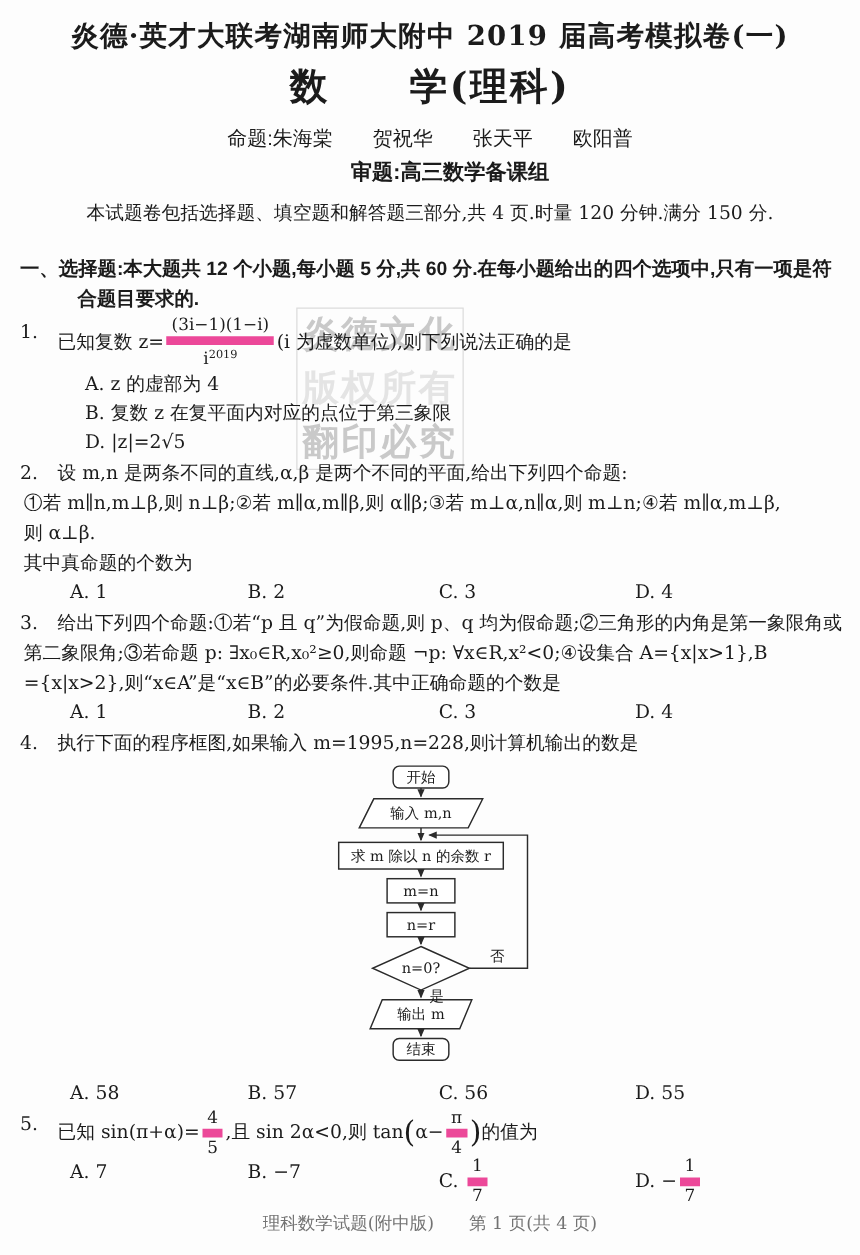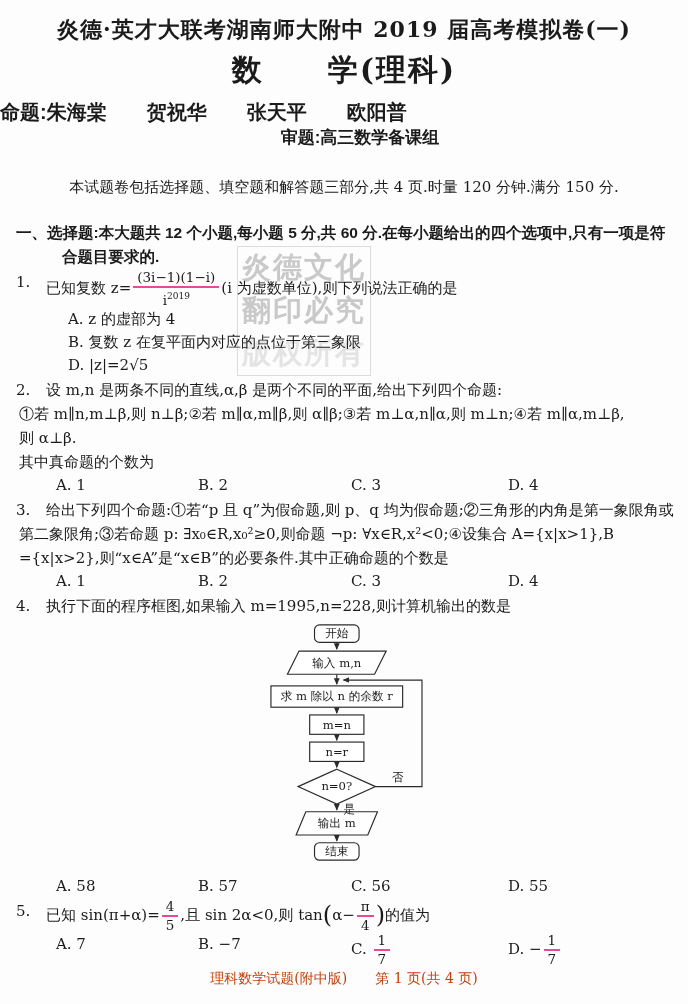--- a/index.html
+++ b/index.html
@@ -20,64 +20,64 @@
   .wm-row.faint{color:#e4e4e4;}
   
   .exam-header{
     margin:16px 20px 0;text-align:center;font-size:22px;font-weight:800;
     letter-spacing:1px;line-height:26px;white-space:nowrap;
   }
   .subject-title{
     margin:10px 0 0;text-align:center;font-size:30px;font-weight:800;
     line-height:36px;letter-spacing:2px;
   }
-  .setters{margin-top:14px;text-align:left;font-size:20px;font-weight:700;
+  .setters{margin-top:14px;text-align:center;font-size:16px;font-weight:400;
     line-height:20px;font-family:"Liberation Sans",sans-serif;}
   .reviewers{margin-top:6px;text-align:center;font-size:17px;font-weight:700;
     line-height:20px;font-family:"Liberation Sans",sans-serif;padding-left:32px;}
-  .exam-info{margin:29px 0 0;text-align:center;font-size:15px;line-height:20px;}
+  .exam-info{margin:12px 0 0;text-align:center;font-size:15px;line-height:20px;}
   
   .sec-head{margin:24px 0 0;font-weight:700;font-family:"Liberation Sans",sans-serif;
     font-size:15.5px;line-height:24px;}
   .sec-line1{padding-left:16px;}
   .sec-line2{padding-left:62px;}
   
   .question{font-size:15px;line-height:24px;margin-top:1px;}
   .q-first{position:relative;padding-left:46px;}
   .q-num{position:absolute;left:16px;top:0;}
   .q-cont{padding-left:19px;}
   .opt-line{padding-left:68px;line-height:23px;}
   .opt-row{display:grid;grid-template-columns:142px 153px 157px auto;
     padding-left:56px;line-height:23px;}
   
   .frac{display:inline-block;vertical-align:middle;text-align:center;
     font-size:13.5px;line-height:15px;margin:0 2px;}
-  .frac .fnum{display:block;border-bottom:2px solid #ec4899;padding:0 4px 1px;}
+  .frac .fnum{display:block;border-bottom:7px solid #ec4899;padding:0 4px 1px;}
   .frac .fden{display:block;padding:1px 4px 0;}
   sup.exp{font-size:9px;}
   .bigparen{font-size:24px;font-weight:400;vertical-align:-3px;line-height:0;}
   
   .flowchart-wrap{text-align:center;margin:4px 0 2px;padding-left:33px;}
   .flowchart{display:inline-block;}
   .flowchart text{font-size:12px;fill:#1b1b1b;font-family:"DejaVu Serif","Liberation Serif",serif;}
   .flowchart .shape{fill:#ffffff;stroke:#2b2b2b;stroke-width:1.2;}
   .flowchart .conn{stroke:#2b2b2b;stroke-width:1.2;fill:none;}
   
   .page-footer{position:absolute;left:0;right:0;bottom:16px;text-align:center;
-    font-size:14px;color:#c2410c;z-index:1;}
+    font-size:14px;color:#737373;z-index:1;}
 </style>
 </head>
 <body>
 
 <div class="page">
 
   <div class="watermark">
     <div class="wm-row">炎德文化</div>
+    <div class="wm-row faint">版权所有</div>
     <div class="wm-row">翻印必究</div>
-    <div class="wm-row faint">版权所有</div>
   </div>
 
   <div class="content">
 
     <div class="exam-header">炎德·英才大联考湖南师大附中 2019 届高考模拟卷(一)</div>
     <div class="subject-title">数　　学(理科)</div>
     <div class="setters">命题:朱海棠　　贺祝华　　张天平　　欧阳普</div>
     <div class="reviewers">审题:高三数学备课组</div>
     <div class="exam-info">本试题卷包括选择题、填空题和解答题三部分,共 4 页.时量 120 分钟.满分 150 分.</div>
 

